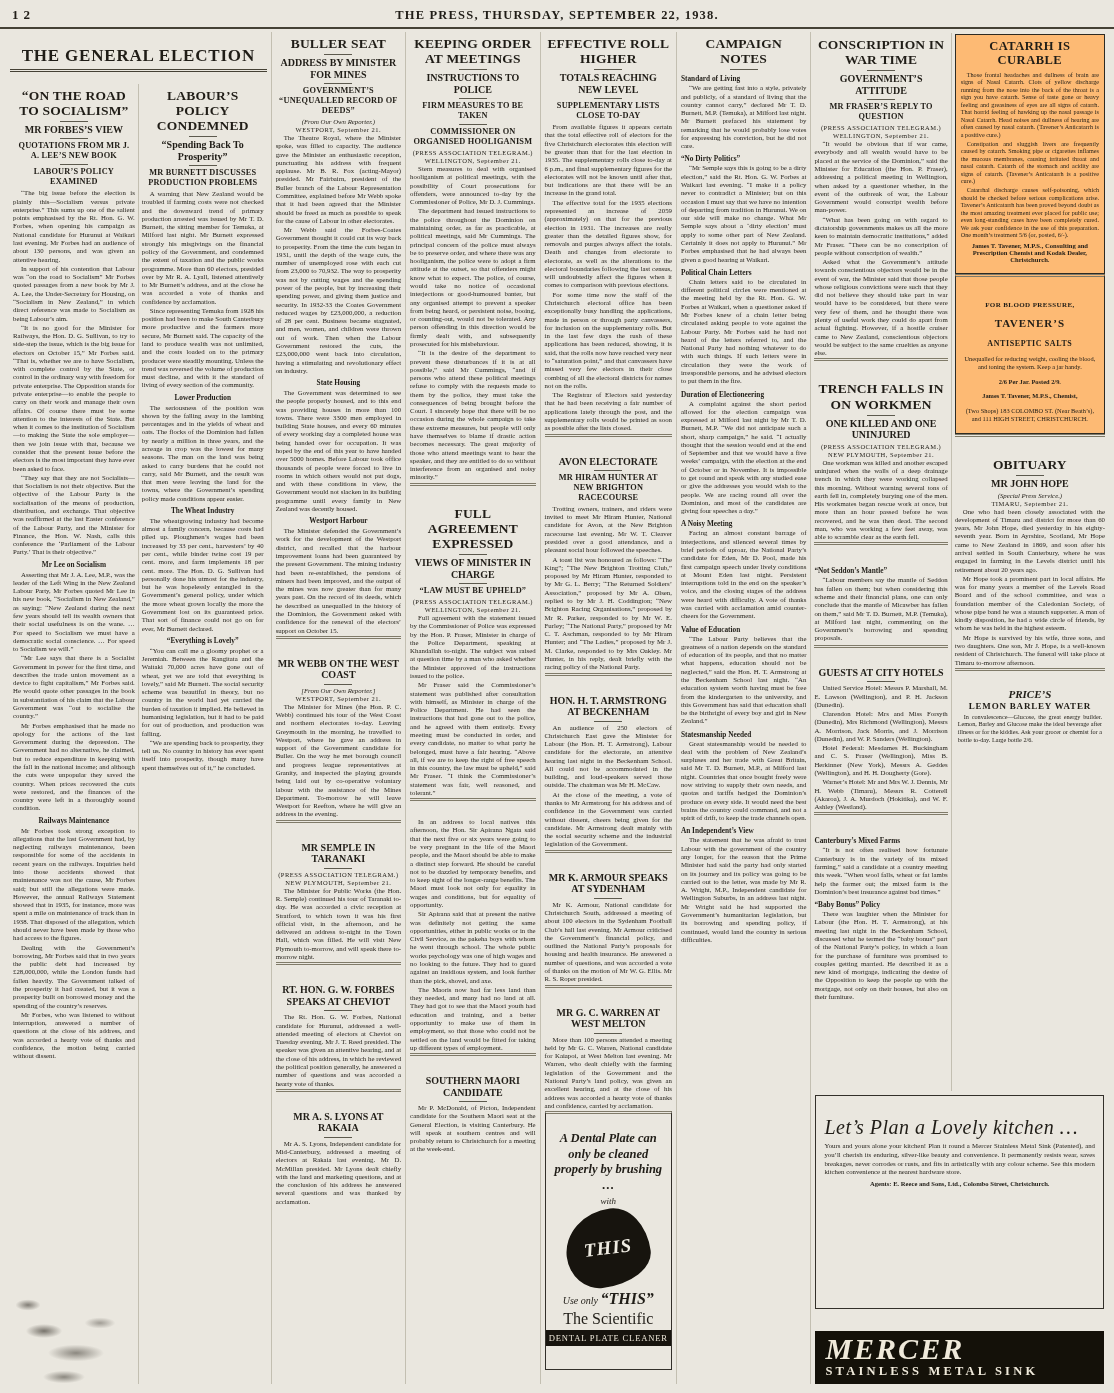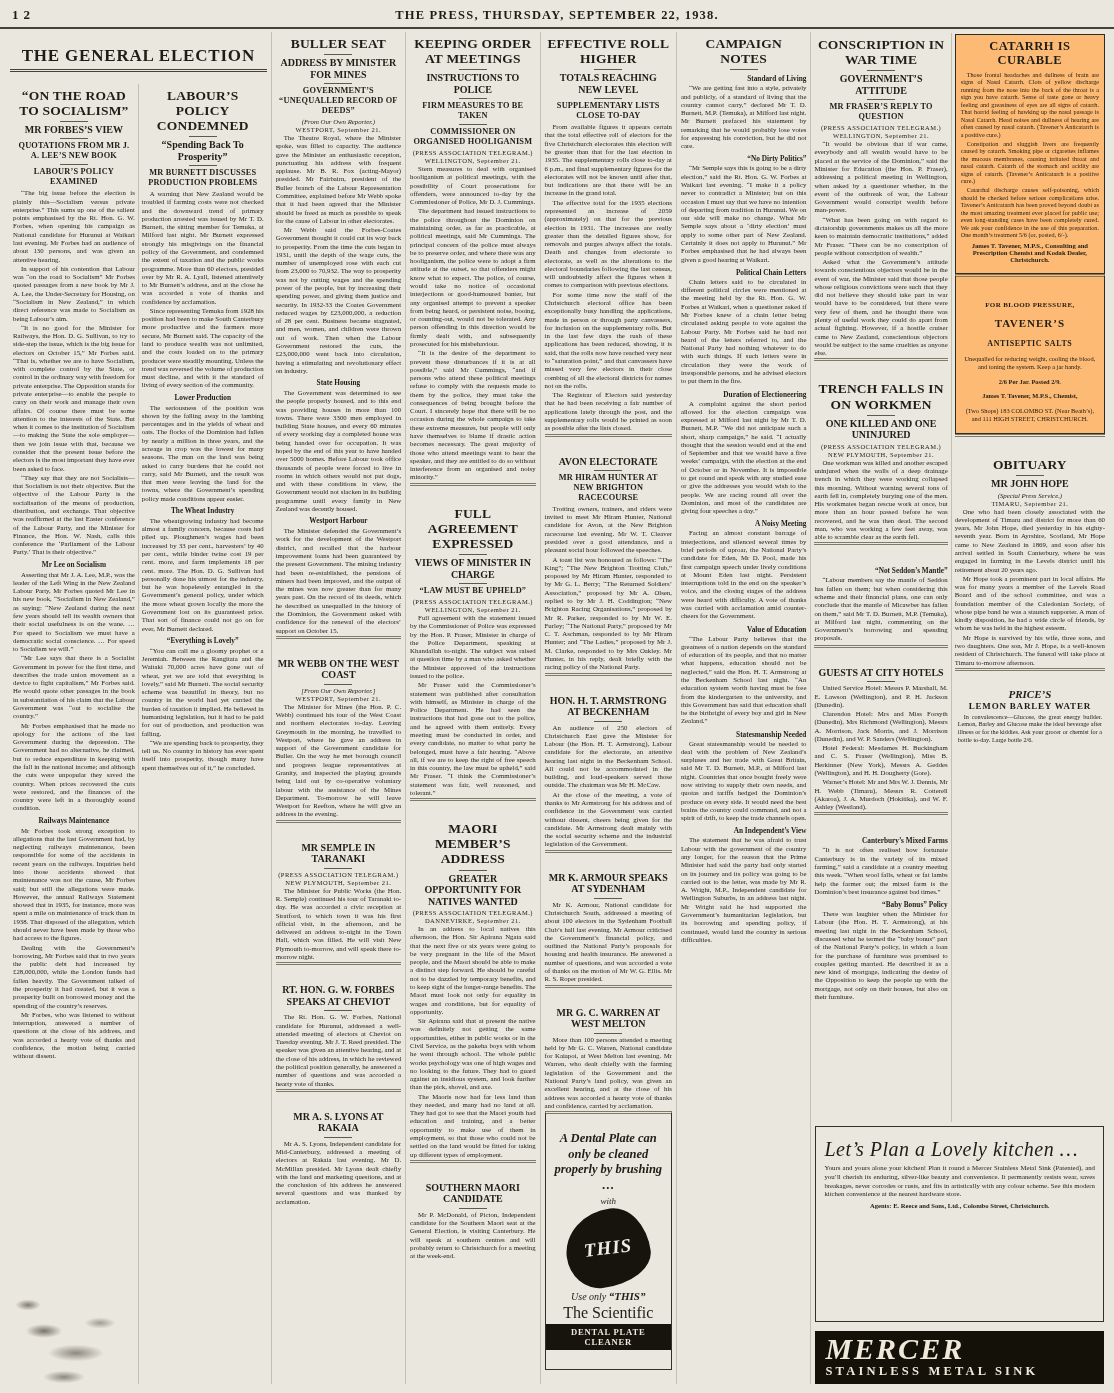--- a/index.html
+++ b/index.html
@@ -19,45 +19,45 @@
   .hd{text-align:center}
   .b-h1{font-size:13.5px;font-weight:bold;line-height:1.12;margin:3px 1px 2px;letter-spacing:.2px}
   .b-h2{font-size:10px;font-weight:bold;line-height:1.15;margin:2px 2px}
   .b-h3{font-size:8.3px;font-weight:bold;line-height:1.2;margin:2px 3px;letter-spacing:.2px}
   .b-d{font-size:6.5px;letter-spacing:.5px;margin:1px 0;text-align:center}
   .b-i{font-size:6.8px;font-style:italic;margin:1px 0;text-align:center}
   .b-r{width:28px;height:0;border-top:1px solid #5d5a4e;margin:3px auto 2px}
   .bp{font-size:6.8px;line-height:1.22;text-align:justify;text-indent:8px;margin:0 0 1px}
   .bp.b-s{text-align:center;text-indent:0;font-weight:bold;font-size:7.3px;margin:4px 0 1px}
   .blk + .blk{border-top:3px double #807b69;margin-top:0;padding-top:17px}
-  .nh{font-size:7.3px;font-weight:bold;text-align:right;margin:4px 0 1px}
+  .nh{font-size:7.3px;font-weight:bold;text-align:left;margin:4px 0 1px}
   .note{margin-bottom:2px}
   .adbox{border:1.5px solid #2e2b23;padding:4px 5px;background:#fdba74}
   .ad-title{font-size:12.5px;font-weight:bold;text-align:center;letter-spacing:.5px;margin:1px 0 3px;line-height:1.1}
   .tiny{font-size:6.2px;text-indent:6px}
   .ad-foot{font-size:6.6px;font-weight:bold;text-align:center;margin-top:3px}
   .salts{text-align:center}
   .sal{font-size:6.4px;line-height:1.25}
   .sal:nth-child(1){font-weight:bold;font-size:7px;letter-spacing:.4px}
   .sal:nth-child(2){font-weight:bold;font-size:11px;letter-spacing:1px;margin:1px 0}
   .sal:nth-child(3){font-weight:bold;font-size:8px;letter-spacing:.6px;margin-bottom:2px}
   .sal:nth-child(5){font-weight:bold;margin:2px 0}
   .sal:nth-child(6){font-weight:bold}
   .dental{border:1.5px solid #33302a;padding:5px 4px 0;text-align:center;height:238px;overflow:hidden}
   .d-script{font-style:italic;font-size:12.5px;line-height:1.25;font-weight:bold}
   .d-with{font-style:italic;font-size:9px;margin:2px 0 0}
   .d-swirl{width:84px;height:78px;margin:3px auto;background:#17140e;border-radius:58% 42% 62% 38%/55% 60% 40% 45%;color:#efece2;display:flex;align-items:center;justify-content:center;font-style:italic;font-weight:bold;font-size:19px;letter-spacing:1px;transform:rotate(-7deg)}
   .d-use{font-style:italic;font-size:10px;margin:2px 0}
-  .d-this2{font-weight:bold;font-size:11px}
-  .d-prod{background:#17140e;color:#eee8da;font-weight:bold;font-size:8.6px;letter-spacing:.8px;padding:3px 1px;margin:2px -4px 0}
+  .d-this2{font-weight:bold;font-size:16px}
+  .d-prod{background:#17140e;color:#eee8da;font-weight:normal;font-size:8.6px;letter-spacing:.8px;padding:3px 1px;margin:2px -4px 0}
   .rightwrap{display:flex;flex-direction:column;padding:1px 0 0 0}
   .rw-top{display:flex;flex:1;min-height:0;overflow:hidden}
   .rc7{width:142px}
   .adscol{width:160px}
-  .kitchen{border:1.5px solid #33302a;margin:4px 4px 5px;padding:11px 8px;height:172px;overflow:hidden}
+  .kitchen{border:1.5px solid #33302a;margin:4px 4px 18px;padding:20px 8px;height:172px;overflow:hidden}
   .k-head{font-style:italic;font-size:20px;letter-spacing:.5px;margin-bottom:3px}
   .k-body{font-size:6.8px;line-height:1.3;text-align:justify;margin:0}
   .k-agents{font-size:6.6px;font-weight:bold;margin:3px 0 0;text-align:center}
   .mercer{background:#141109;color:#efe9da;margin:4px 4px 0;padding:3px 10px 5px;text-align:left}
   .m-name{font-size:30px;font-weight:bold;font-style:italic;letter-spacing:2px;line-height:1}
   .m-sub{font-size:12.5px;font-weight:bold;letter-spacing:3.2px}
   .prices{text-align:center;padding:3px}
   .p-l1{font-weight:bold;font-size:11px;font-style:italic}
   .p-l2{font-weight:bold;font-size:9px;letter-spacing:.8px;margin:1px 0 2px}
   .ink{position:absolute;left:2px;bottom:0;width:180px;height:310px;pointer-events:none;background:
@@ -225,27 +225,20 @@
             <div class="hd b-d">(PRESS ASSOCIATION TELEGRAM.)</div>
             <div class="hd b-d">WELLINGTON, September 21.</div>
           </div>
         <div>
             <p class="bp">Full agreement with the statement issued by the Commissioner of Police was expressed by the Hon. P. Fraser, Minister in charge of the Police Department, speaking at Khandallah to-night. The subject was raised at question time by a man who asked whether the Minister approved of the instructions issued to the police.</p>
             <p class="bp">Mr Fraser said the Commissioner’s statement was published after consultation with himself, as Minister in charge of the Police Department. He had seen the instructions that had gone out to the police, and he agreed with them entirely. Every meeting must be conducted in order, and every candidate, no matter to what party he belonged, must have a fair hearing. “Above all, if we are to keep the right of free speech in this country, the law must be upheld,” said Mr Fraser. “I think the Commissioner’s statement was fair, well reasoned, and tolerant.”</p>
           </div>
       </article>
       <article class="art blk">
         <div>
-            <div class="hd b-h1">MAORI MEMBER’S ADDRESS</div>
-            <div class="hd b-r"></div>
-            <div class="hd b-h2">GREATER OPPORTUNITY FOR NATIVES WANTED</div>
-            <div class="hd b-d">(PRESS ASSOCIATION TELEGRAM.)</div>
-            <div class="hd b-d">DANNEVIRKE, September 21.</div>
-          </div>
-        <div>
             <p class="bp">In an address to local natives this afternoon, the Hon. Sir Apirana Ngata said that the next five or six years were going to be very pregnant in the life of the Maori people, and the Maori should be able to make a distinct step forward. He should be careful not to be dazzled by temporary benefits, and to keep sight of the longer-range benefits. The Maori must look not only for equality in wages and conditions, but for equality of opportunity.</p>
             <p class="bp">Sir Apirana said that at present the native was definitely not getting the same opportunities, either in public works or in the Civil Service, as the pakeha boys with whom he went through school. The whole public works psychology was one of high wages and no looking to the future. They had to guard against an insidious system, and look further than the pick, shovel, and axe.</p>
             <p class="bp">The Maoris now had far less land than they needed, and many had no land at all. They had got to see that the Maori youth had education and training, and a better opportunity to make use of them in employment, so that those who could not be settled on the land would be fitted for taking up different types of employment.</p>
           </div>
       </article>
       <article class="art blk">
         <div>
             <div class="hd b-h2">SOUTHERN MAORI CANDIDATE</div>
             <div class="hd b-r"></div>
           </div>

